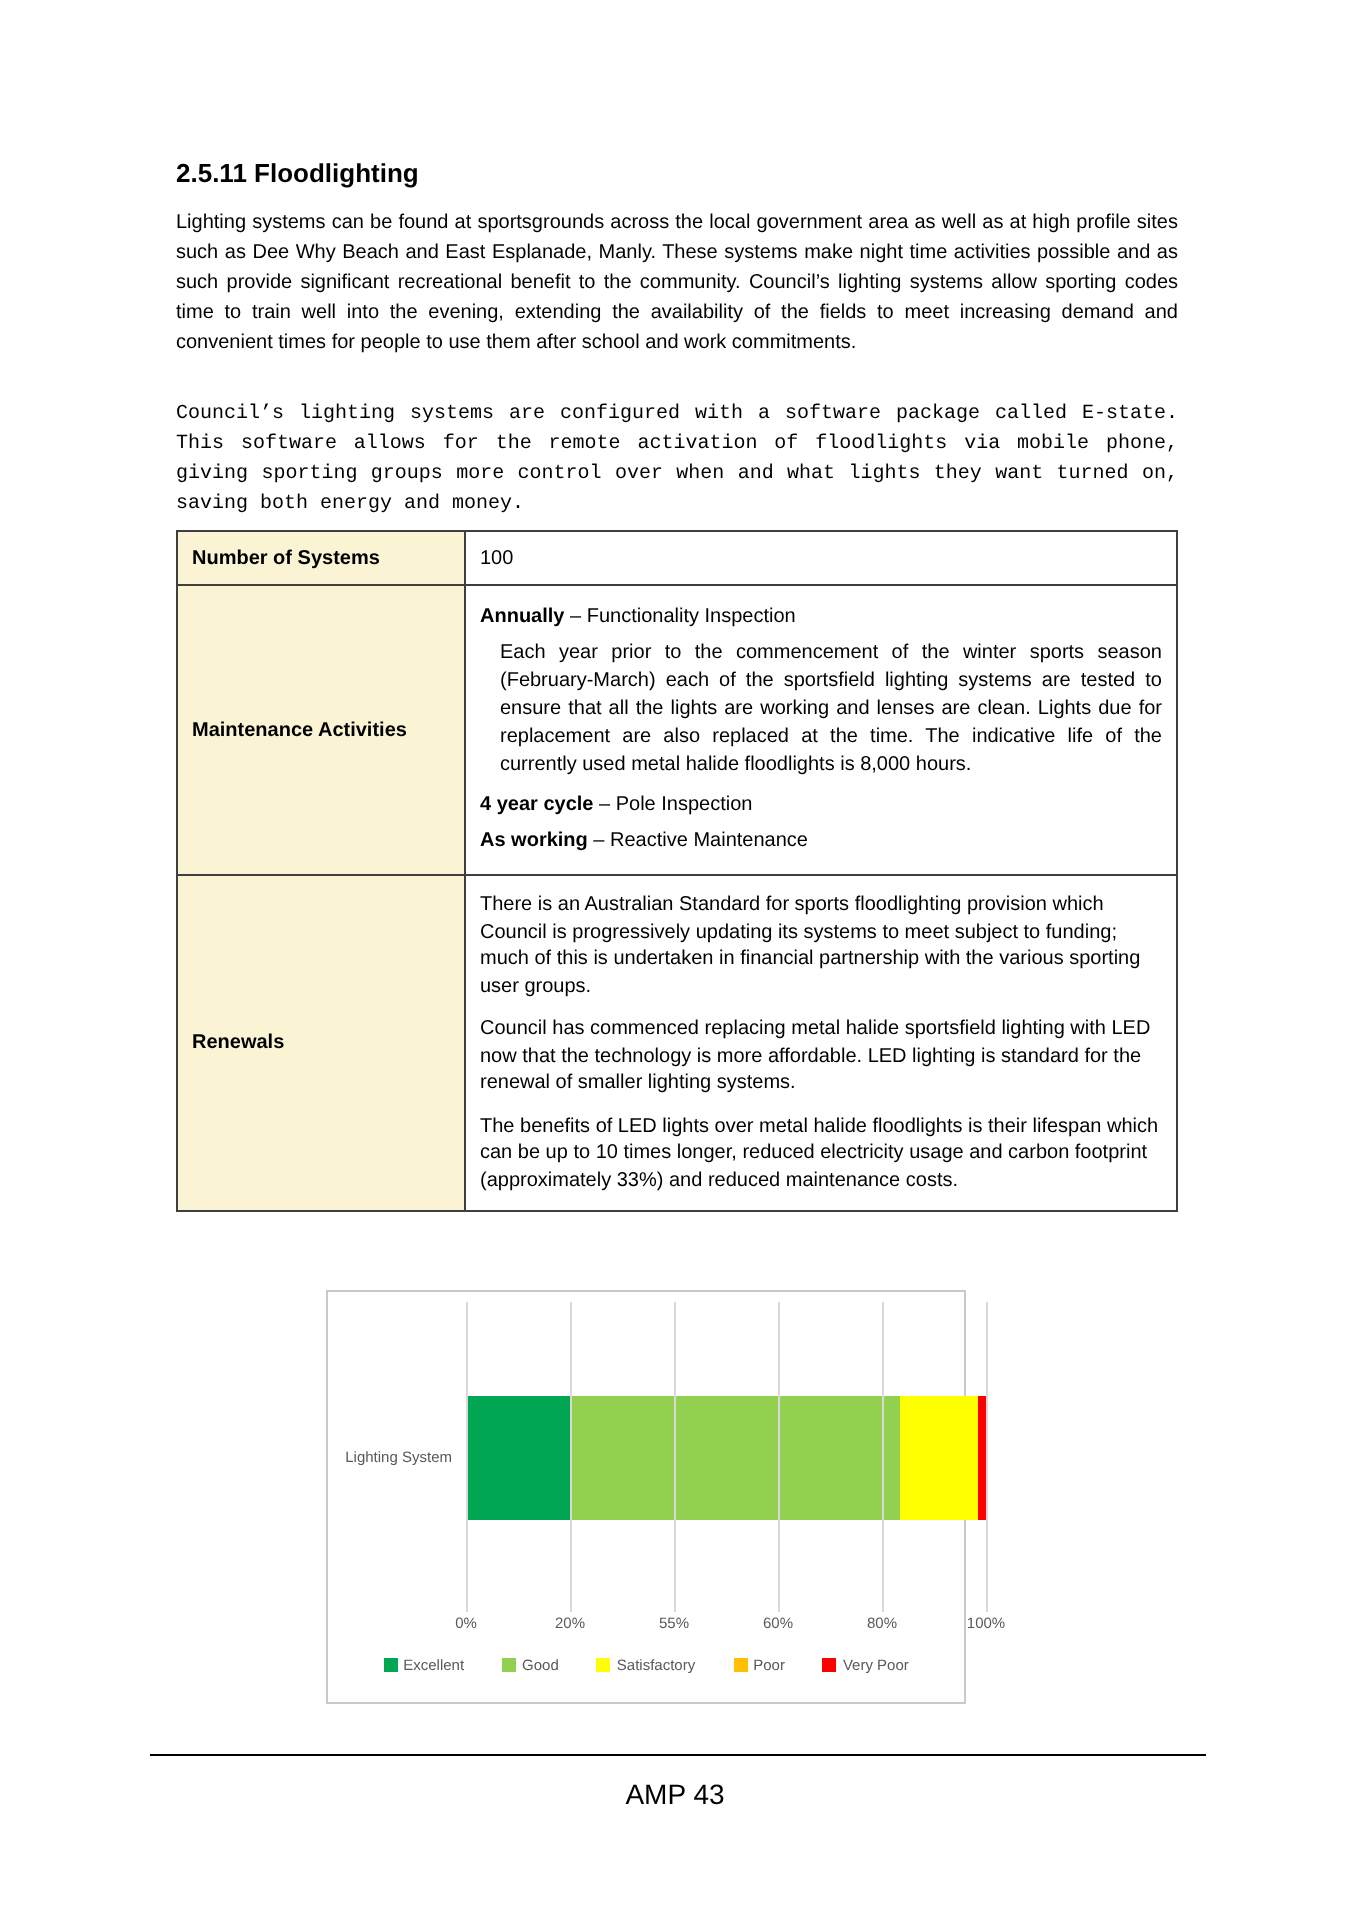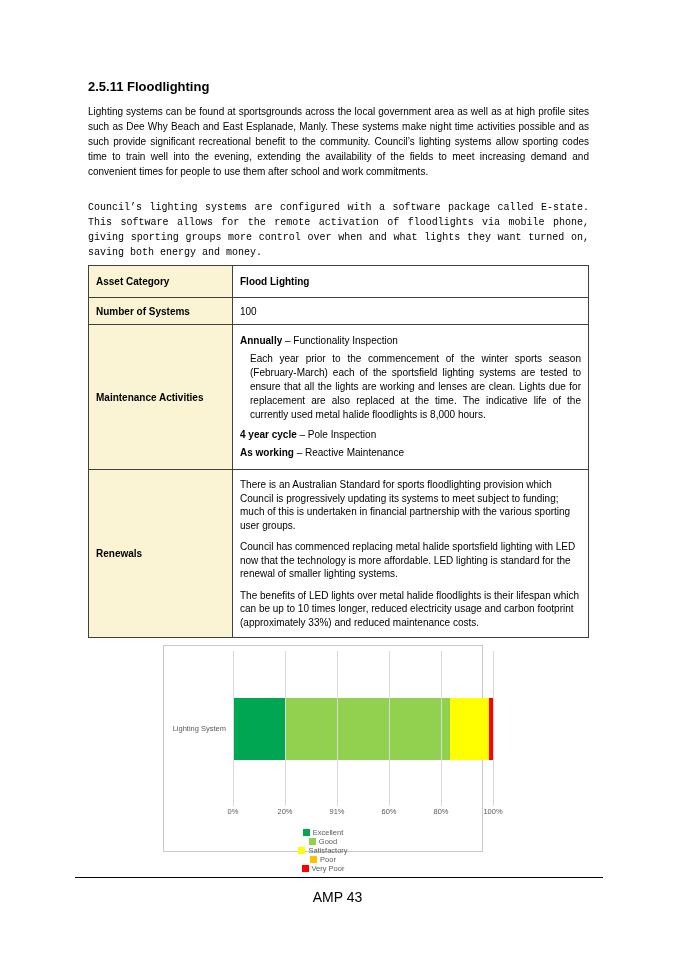--- a/index.html
+++ b/index.html
@@ -78,22 +78,21 @@
     position: absolute; left: 69px; top: 161px;
     width: 260px; height: 10px;
   }
   .ticklabel {
     position: absolute; transform: translateX(-50%);
     white-space: nowrap; color: #595959;
   }
   .chart-legend {
     position: absolute; left: 0; right: 0; top: 182px;
     display: flex; justify-content: center; align-items: center;
-    gap: 0;
-    flex-direction: column;
+    gap: 19px;
   }
   .leg-item { display: flex; align-items: center; gap: 3px; white-space: nowrap; }
   .swatch { display: inline-block; width: 7px; height: 7px; }
 
   
   .footer-rule {
     position: absolute; left: 75px; top: 877px;
     width: 528px; height: 1px; background: #000;
   }
   .footer-text {
@@ -106,24 +105,20 @@
 
 <div class="page">
 
   <h1 class="title">2.5.11 Floodlighting</h1>
 
   <p class="bodytext p1">Lighting systems can be found at sportsgrounds across the local government area as well as at high profile sites such as Dee Why Beach and East Esplanade, Manly. These systems make night time activities possible and as such provide significant recreational benefit to the community. Council’s lighting systems allow sporting codes time to train well into the evening, extending the availability of the fields to meet increasing demand and convenient times for people to use them after school and work commitments.</p>
   <p class="bodytext p2">Council’s lighting systems are configured with a software package called E-state. This software allows for the remote activation of floodlights via mobile phone, giving sporting groups more control over when and what lights they want turned on, saving both energy and money.</p>
 
   <table class="asset-table">
     <tbody>
-        <tr class="r1">
-      <td class="lbl">Asset Category</td>
-      <td class="val bold">Flood Lighting</td>
-    </tr>
     <tr class="r2">
       <td class="lbl">Number of Systems</td>
       <td class="val">100</td>
     </tr>
     <tr>
       <td class="lbl">Maintenance Activities</td>
       <td class="val val-top">
         <p class="mline"><span class="bold">Annually</span><span> – Functionality Inspection</span></p>
         <p class="mbody">Each year prior to the commencement of the winter sports season (February-March) each of the sportsfield lighting systems are tested to ensure that all the lights are working and lenses are clean. Lights due for replacement are also replaced at the time. The indicative life of the currently used metal halide floodlights is 8,000 hours.</p>
         <p class="mline"><span class="bold">4 year cycle</span><span> – Pole Inspection</span></p>
@@ -160,21 +155,21 @@
         <div class="tickmark" style="left: 60%; background: rgb(217, 217, 217);"></div>
         <div class="gridline" style="left: 80%; background: rgb(217, 217, 217);"></div>
         <div class="tickmark" style="left: 80%; background: rgb(217, 217, 217);"></div>
         <div class="gridline" style="left: 100%; background: rgb(217, 217, 217);"></div>
         <div class="tickmark" style="left: 100%; background: rgb(217, 217, 217);"></div>
       </div>
     <div class="chart-cat-label">Lighting System</div>
     <div class="chart-ticks">
         <div class="ticklabel" style="left: 0%; color: rgb(89, 89, 89);">0%</div>
         <div class="ticklabel" style="left: 20%; color: rgb(89, 89, 89);">20%</div>
-        <div class="ticklabel" style="left: 40%; color: rgb(89, 89, 89);">91%</div>
+        <div class="ticklabel" style="left: 40%; color: rgb(89, 89, 89);">55%</div>
         <div class="ticklabel" style="left: 60%; color: rgb(89, 89, 89);">60%</div>
         <div class="ticklabel" style="left: 80%; color: rgb(89, 89, 89);">80%</div>
         <div class="ticklabel" style="left: 100%; color: rgb(89, 89, 89);">100%</div>
       </div>
     <div class="chart-legend">
         <div class="leg-item">
           <div class="swatch" style="background: rgb(0, 166, 81);"></div>
           <div class="leg-label" style="color: rgb(89, 89, 89);">Excellent</div>
         </div>
         <div class="leg-item">

